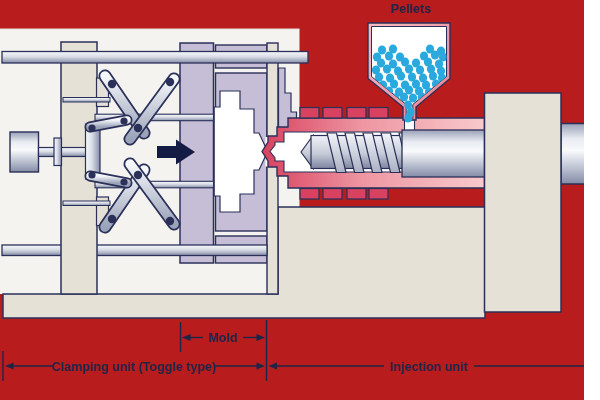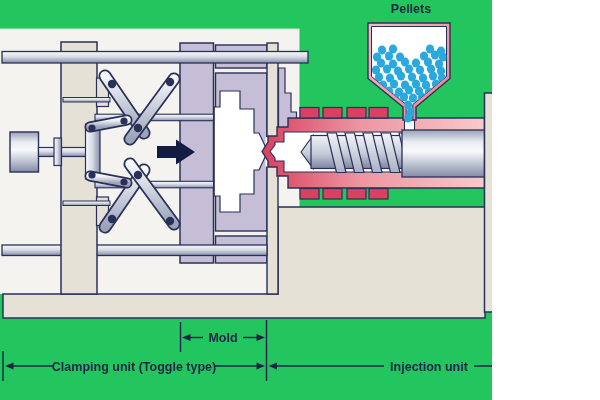--- a/index.html
+++ b/index.html
@@ -1,16 +1,16 @@
 <!DOCTYPE html>
 <html><head>
 <meta charset="utf-8">
 <style>
   html,body{margin:0;padding:0;background:#ffffff;}
-  .stage{position:relative;width:492px;height:400px;background:#22c55e;overflow:hidden;
+  .stage{position:relative;width:584px;height:400px;background:#b91c1c;overflow:hidden;
          font-family:"Liberation Sans",sans-serif;}
   svg{display:block;}
   text{font-family:"Liberation Sans",sans-serif;fill:#1f2547;}
   .dim-label{font-size:12.5px;font-weight:600;}
   .pellets-label{font-size:12.5px;font-weight:600;}
 </style>
 </head>
 <body>
 
 <div class="stage">

